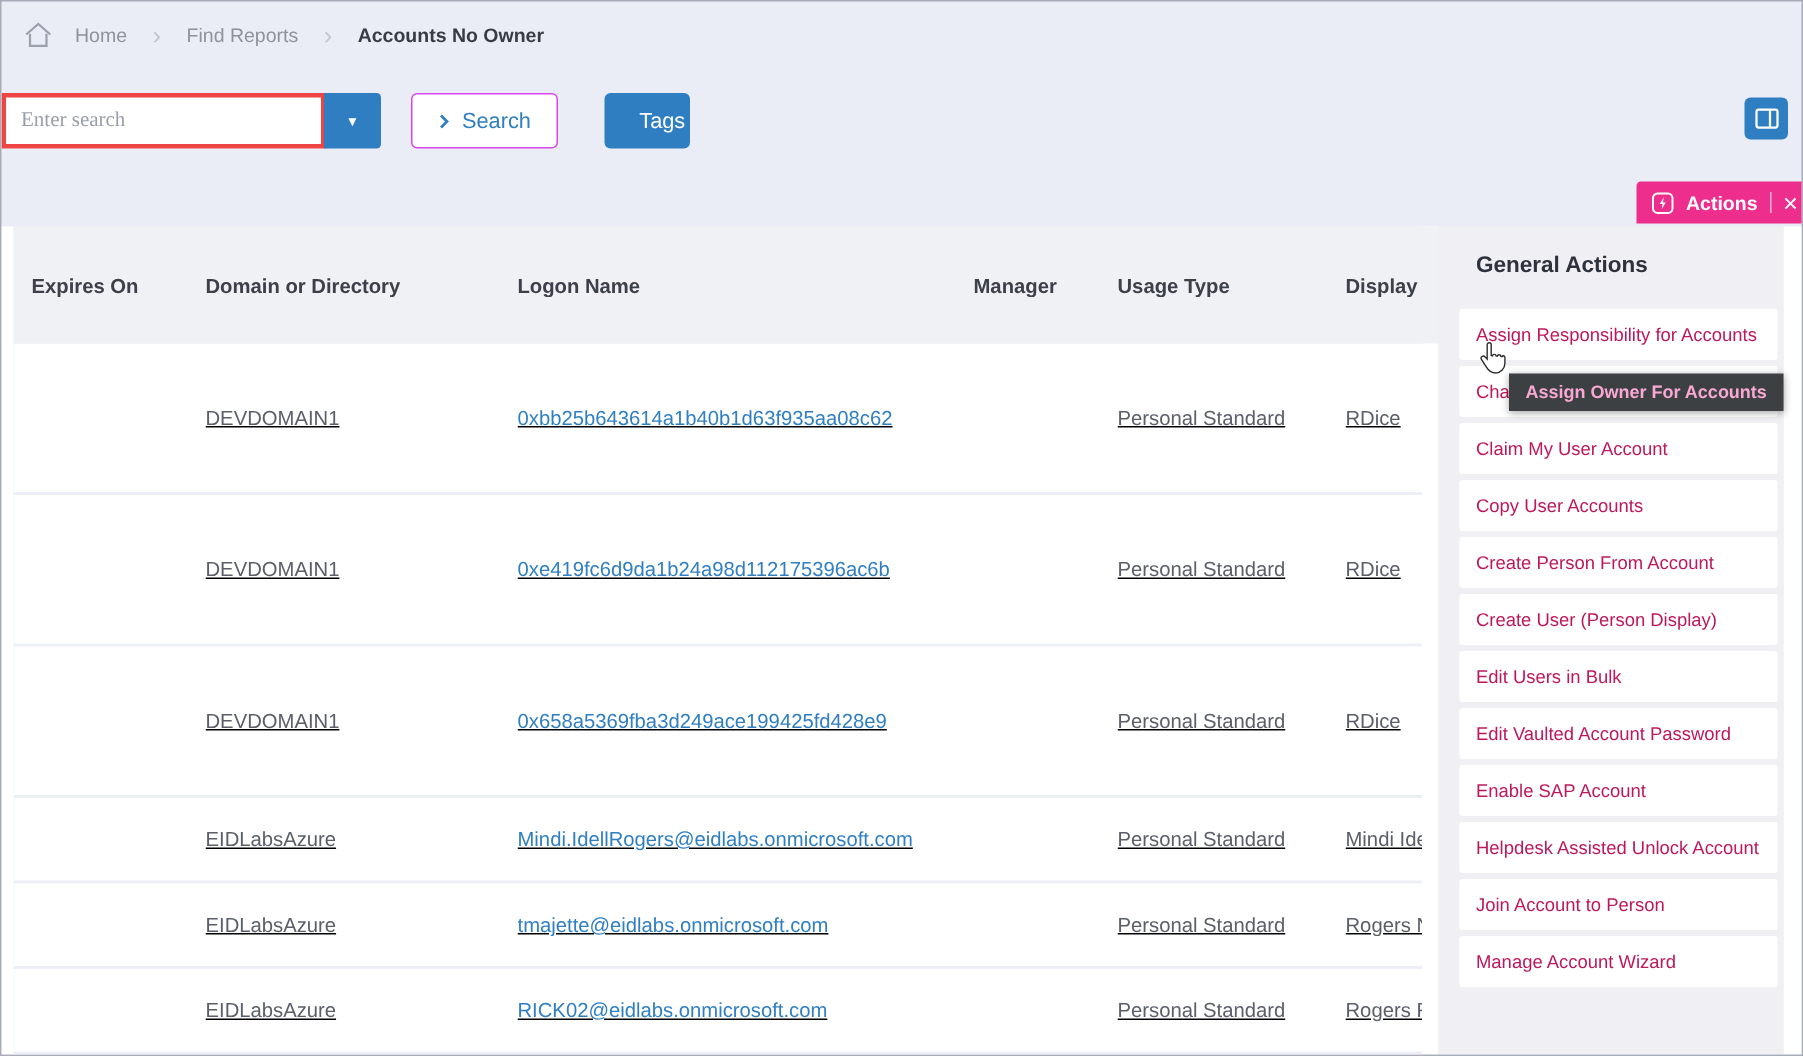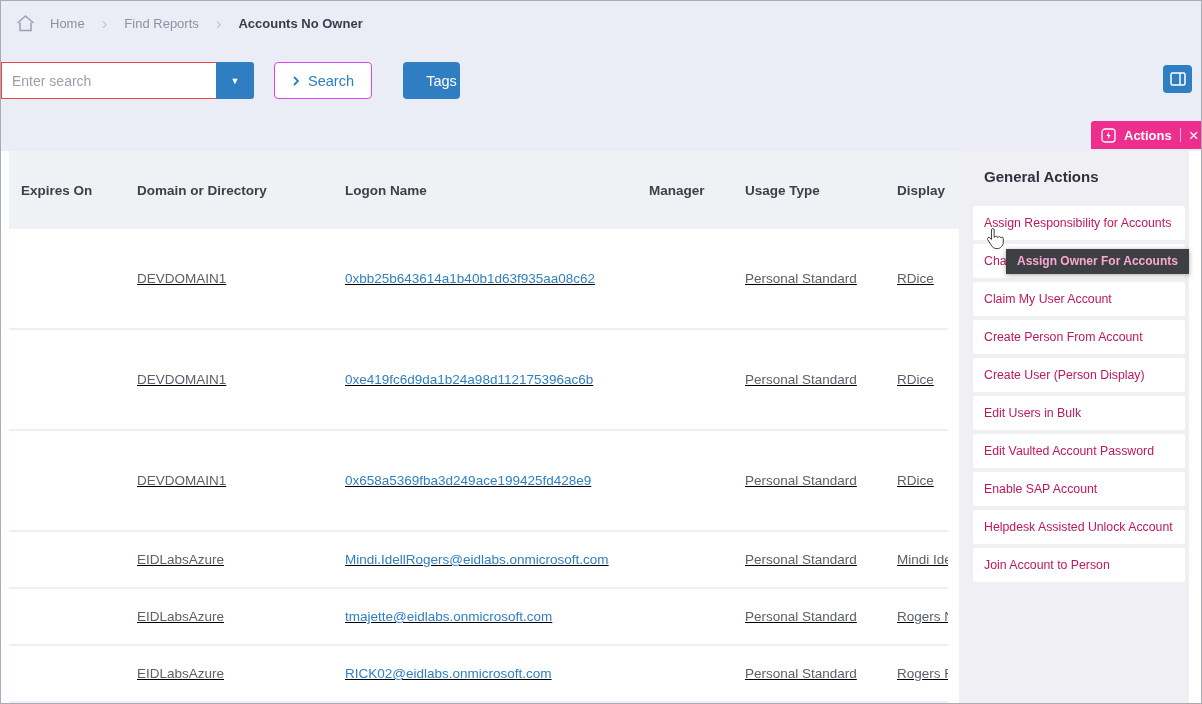--- a/index.html
+++ b/index.html
@@ -12,22 +12,22 @@
   
   .topbar { position:absolute; top:0; left:0; right:0; height:44px;
     display:flex; align-items:center; padding-left:15px; }
   .crumb { font-size:13px; color:#8d929d; cursor:pointer; }
   .crumb.current { color:#373c47; font-weight:700; cursor:default; }
   .crumb-sep { color:#c2c5ce; font-size:17px; margin:0 17px; line-height:1; }
   .home-ic { display:flex; align-items:center; margin-right:15px; cursor:pointer; }
 
   
   .search-input { position:absolute; left:0; top:61px; width:216px; height:37px;
-    border:1px solid #ef4444; padding:0 10px; font-size:14px; color:#a21caf;
-    font-family:Liberation Sans, sans-serif; background:#fff; outline:none; }
+    border:3px solid #ef4444; padding:0 10px; font-size:14px; color:#a21caf;
+    font-family:Liberation Serif, serif; background:#fff; outline:none; }
   .search-input::placeholder { color:#9aa0ab; }
   .dropdown-btn { position:absolute; left:215px; top:61px; width:38px; height:37px;
     background:#2e7ec1; border:none; border-radius:0 3px 3px 0; color:#fff;
     font-size:9px; cursor:pointer; }
   .search-btn { position:absolute; left:273px; top:61px; height:37px; padding:0 17px;
     background:#fff; border:1px solid #d946ef; border-radius:4px; color:#2e7ec1;
     font-size:14.5px; display:flex; align-items:center; gap:8px; cursor:pointer;
     font-family:"Liberation Sans", sans-serif; }
   .tags-btn { position:absolute; left:402px; top:61px; width:57px; height:37px;
     background:#2e7ec1; border:none; border-radius:4px; color:#fff; font-size:14.5px;
@@ -195,27 +195,29 @@
     </div>
 
   </div>
 
   <div class="side-panel">
     <div class="panel-title">General Actions</div>
     <div class="panel-items">
       <div class="panel-item">Assign Responsibility for Accounts</div>
       <div class="panel-item">Chan</div>
       <div class="panel-item">Claim My User Account</div>
+      <div class="panel-item">Copy User Accounts</div>
       <div class="panel-item">Create Person From Account</div>
       <div class="panel-item">Create User (Person Display)</div>
       <div class="panel-item">Edit Users in Bulk</div>
       <div class="panel-item">Edit Vaulted Account Password</div>
       <div class="panel-item">Enable SAP Account</div>
       <div class="panel-item">Helpdesk Assisted Unlock Account</div>
       <div class="panel-item">Join Account to Person</div>
+      <div class="panel-item">Manage Account Wizard</div>
     </div>
   </div>
 
   <div class="tooltip">Assign Owner For Accounts</div>
 
   <div class="cursor">
     <svg width="18" height="22" viewBox="0 0 17.5 21">
       <path d="M5.3 1.6 C5.3 0.9 5.9 0.3 6.6 0.3 C7.3 0.3 7.9 0.9 7.9 1.6 L7.9 8.6 L8.7 8.8 C8.8 8.2 9.3 7.8 9.9 7.8 C10.5 7.8 11 8.2 11.1 8.8 L11.8 9 C11.95 8.5 12.4 8.1 12.95 8.1 C13.6 8.1 14.1 8.55 14.2 9.15 L14.8 9.35 C14.95 8.95 15.35 8.7 15.8 8.7 C16.4 8.75 16.8 9.2 16.8 9.75 L16.8 13.4 C16.8 17 14.1 19.9 10.8 19.9 C7.9 19.9 6.3 18.6 4.7 15.9 L1.6 11 C1.2 10.4 1.35 9.6 1.95 9.2 C2.55 8.8 3.35 8.9 3.85 9.4 L5.3 10.9 Z" fill="#ffffff" stroke="#2b2b2b" stroke-width="0.9"></path>
     </svg>
   </div>

